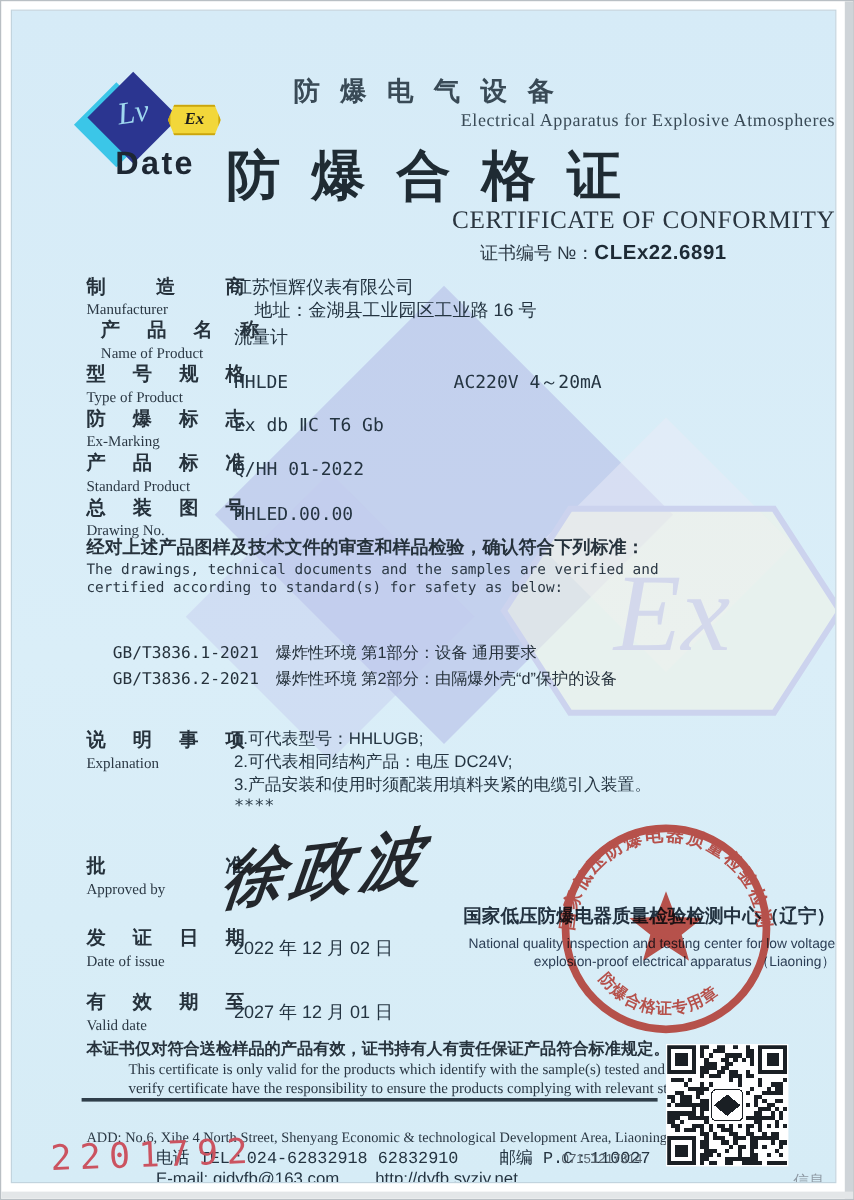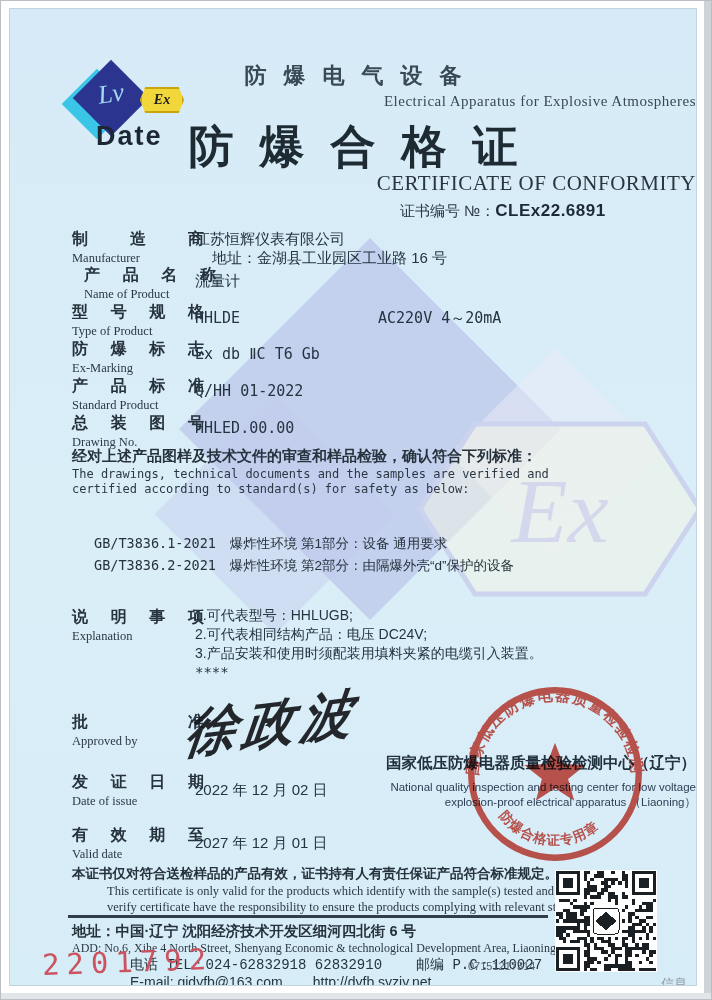--- a/index.html
+++ b/index.html
@@ -209,21 +209,20 @@
     </div>
     <div class="val" style="left:185px;top:825px">2027 年 12 月 01 日</div>
 
     <div class="notice-cn">本证书仅对符合送检样品的产品有效，证书持有人有责任保证产品符合标准规定。</div>
     <div class="notice-en">
       <span>This certificate is only valid for the products which identify with the sample(s) tested and</span><br>
       <span>verify certificate have the responsibility to ensure the products complying with relevant standard(s).</span>
     </div>
     <div class="divider"></div>
 
-    <div class="addr-cn">地址：中国·辽宁 沈阳经济技术开发区细河四北街 6 号</div>
     <div class="addr-en">ADD: No.6, Xihe 4 North Street, Shenyang Economic &amp; technological Development Area, Liaoning, China</div>
     <div class="tel-line">
       <span>电话 TEL：024-62832918 62832910</span><span>邮编 P.C：110027</span>
     </div>
     <div class="mail-line">
       <span>E-mail: gjdyfb@163.com</span><span>http://dyfb.syzjy.net</span>
     </div>
     <div class="tiny-code">07151217314</div>
     <div class="serial">2201792</div>
 

